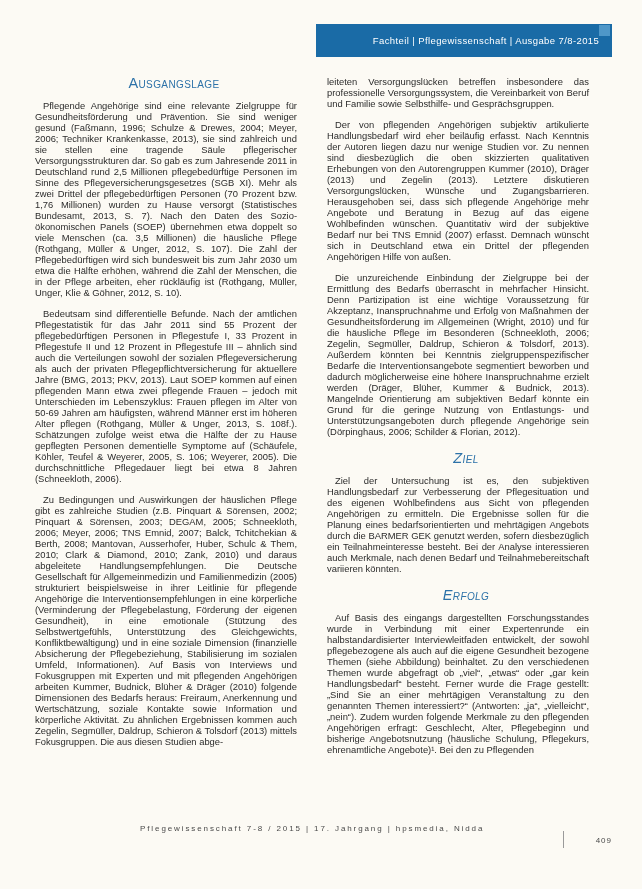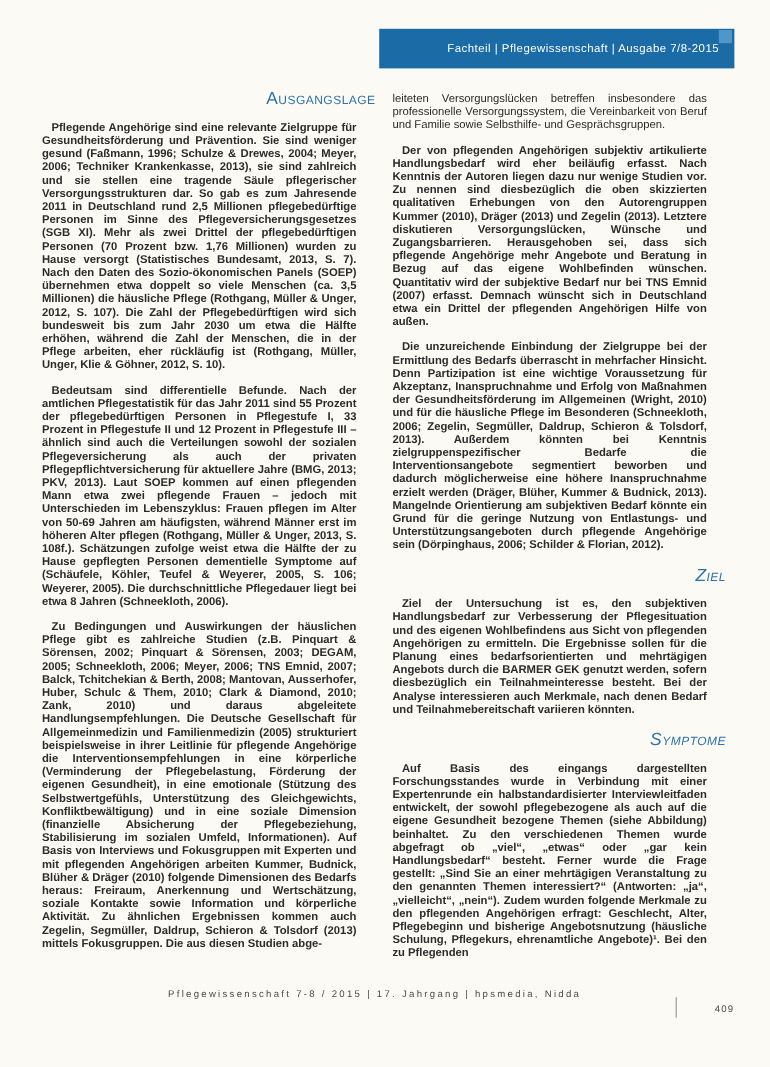--- a/index.html
+++ b/index.html
@@ -41,31 +41,31 @@
     top: 76px;
     width: 278px;
     font-size: 9.4px;
     line-height: 11px;
     text-align: justify;
   }
   .col-left  { left: 35px;  }
   .col-right { left: 327px; }
 
   p { margin: 0 16px 10px 0; }
-  p.indent { text-indent: 8px; font-weight: bold; }
+  p.indent { text-indent: 8px; }
 
   h2.sec {
     font-variant: small-caps;
     font-weight: 400;
     color: #2d72a8;
     font-size: 14.5px;
     line-height: 15px;
     letter-spacing: 0.4px;
     margin: 0 0 9px 0;
-    text-align: right;
+    text-align: center;
   }
   h2.sec.mid { margin-top: 14px; font-style: italic; }
 
   
   .footer-line {
     position: absolute;
     top: 824px; left: 140px; width: 460px;
     text-align: left;
     font-size: 8px;
     letter-spacing: 1.9px;
@@ -105,21 +105,21 @@
   </div>
 
   <div class="col col-right">
     <p>leiteten Versorgungslücken betreffen insbesondere das professionelle Versorgungssystem, die Vereinbarkeit von Beruf und Familie sowie Selbsthilfe- und Gesprächsgruppen.</p>
     <p class="indent">Der von pflegenden Angehörigen subjektiv artikulierte Handlungsbedarf wird eher beiläufig erfasst. Nach Kenntnis der Autoren liegen dazu nur wenige Studien vor. Zu nennen sind diesbezüglich die oben skizzierten qualitativen Erhebungen von den Autorengruppen Kummer (2010), Dräger (2013) und Zegelin (2013). Letztere diskutieren Versorgungslücken, Wünsche und Zugangsbarrieren. Herausgehoben sei, dass sich pflegende Angehörige mehr Angebote und Beratung in Bezug auf das eigene Wohlbefinden wünschen. Quantitativ wird der subjektive Bedarf nur bei TNS Emnid (2007) erfasst. Demnach wünscht sich in Deutschland etwa ein Drittel der pflegenden Angehörigen Hilfe von außen.</p>
     <p class="indent">Die unzureichende Einbindung der Zielgruppe bei der Ermittlung des Bedarfs überrascht in mehrfacher Hinsicht. Denn Partizipation ist eine wichtige Voraussetzung für Akzeptanz, Inanspruchnahme und Erfolg von Maßnahmen der Gesundheitsförderung im Allgemeinen (Wright, 2010) und für die häusliche Pflege im Besonderen (Schneekloth, 2006; Zegelin, Segmüller, Daldrup, Schieron &amp; Tolsdorf, 2013). Außerdem könnten bei Kenntnis zielgruppenspezifischer Bedarfe die Interventionsangebote segmentiert beworben und dadurch möglicherweise eine höhere Inanspruchnahme erzielt werden (Dräger, Blüher, Kummer &amp; Budnick, 2013). Mangelnde Orientierung am subjektiven Bedarf könnte ein Grund für die geringe Nutzung von Entlastungs- und Unterstützungsangeboten durch pflegende Angehörige sein (Dörpinghaus, 2006; Schilder &amp; Florian, 2012).</p>
 
     <h2 class="sec mid">Ziel</h2>
     <p class="indent">Ziel der Untersuchung ist es, den subjektiven Handlungsbedarf zur Verbesserung der Pflegesituation und des eigenen Wohlbefindens aus Sicht von pflegenden Angehörigen zu ermitteln. Die Ergebnisse sollen für die Planung eines bedarfsorientierten und mehrtägigen Angebots durch die BARMER GEK genutzt werden, sofern diesbezüglich ein Teilnahmeinteresse besteht. Bei der Analyse interessieren auch Merkmale, nach denen Bedarf und Teilnahmebereitschaft variieren könnten.</p>
 
-    <h2 class="sec mid">Symptome</h2>
+    <h2 class="sec mid">Erfolg</h2>
     <p class="indent">Auf Basis des eingangs dargestellten Forschungsstandes wurde in Verbindung mit einer Expertenrunde ein halbstandardisierter Interviewleitfaden entwickelt, der sowohl pflegebezogene als auch auf die eigene Gesundheit bezogene Themen (siehe Abbildung) beinhaltet. Zu den verschiedenen Themen wurde abgefragt ob „viel“, „etwas“ oder „gar kein Handlungsbedarf“ besteht. Ferner wurde die Frage gestellt: „Sind Sie an einer mehrtägigen Veranstaltung zu den genannten Themen interessiert?“ (Antworten: „ja“, „vielleicht“, „nein“). Zudem wurden folgende Merkmale zu den pflegenden Angehörigen erfragt: Geschlecht, Alter, Pflegebeginn und bisherige Angebotsnutzung (häusliche Schulung, Pflegekurs, ehrenamtliche Angebote)¹. Bei den zu Pflegenden</p>
   </div>
 
   <div class="footer-line">Pflegewissenschaft 7-8 / 2015 | 17. Jahrgang | hpsmedia, Nidda</div>
   <div class="footer-divider"></div>
   <div class="footer-page">409</div>
 
 </div>
 
 </body></html>

